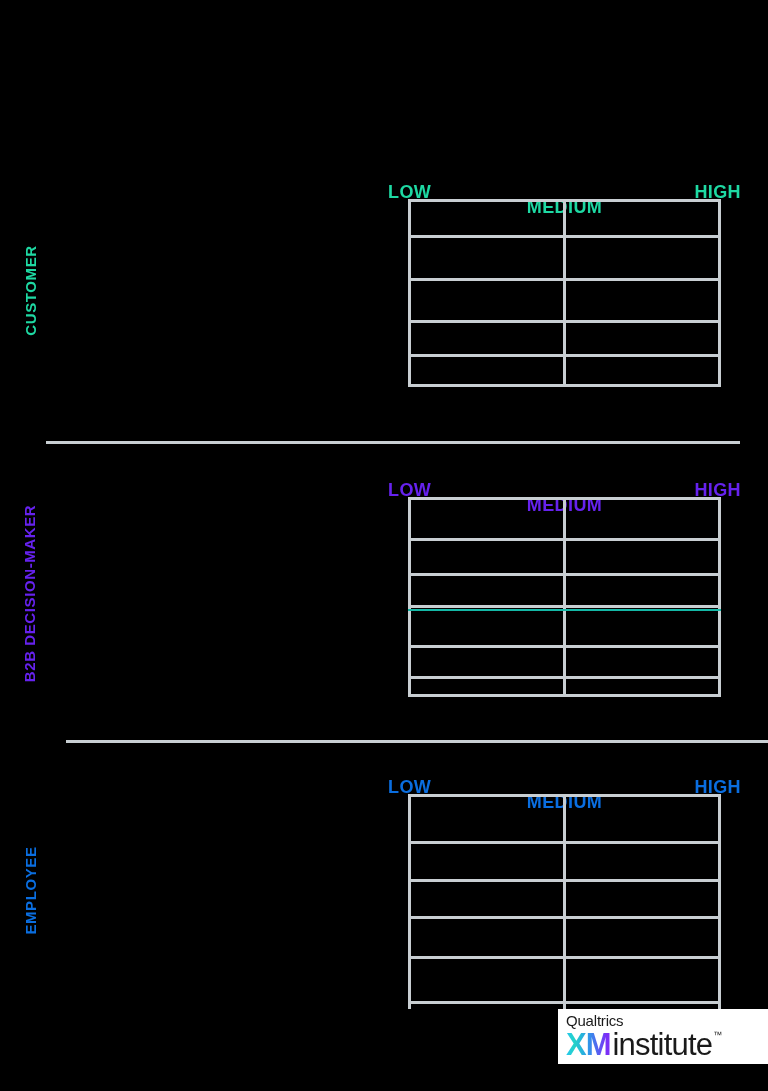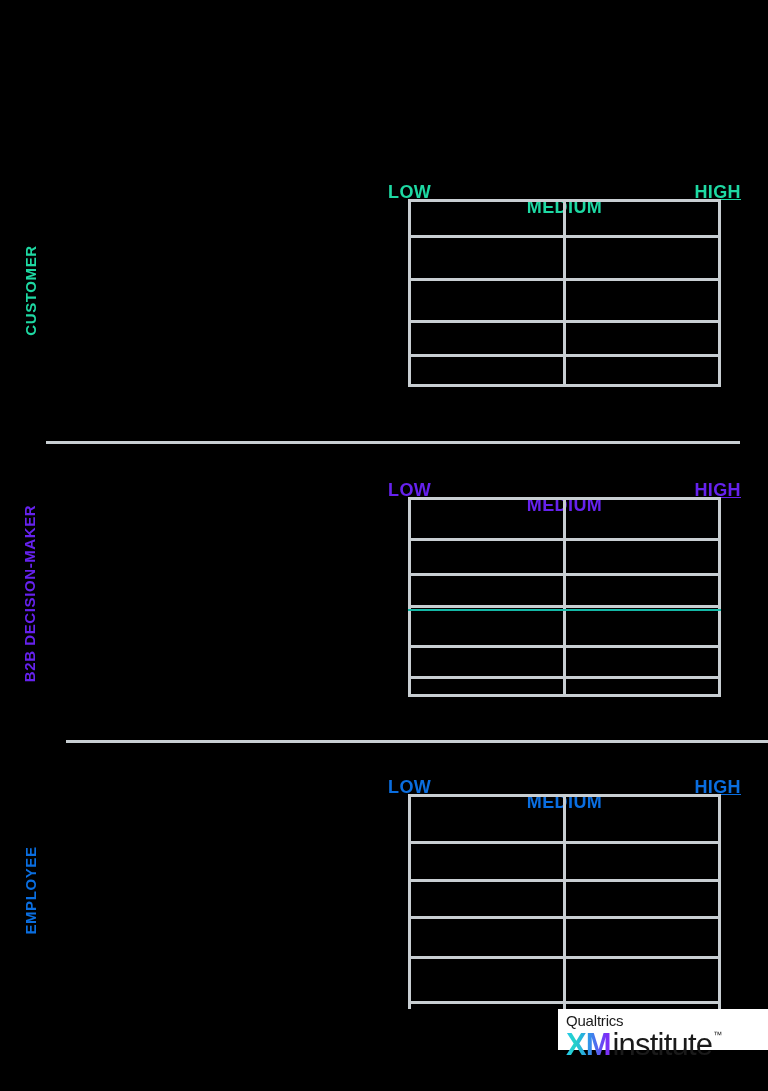--- a/index.html
+++ b/index.html
@@ -55,21 +55,21 @@
   .scale-header .tick-label {
     position:absolute;
     top:0;
     font-weight:bold;
     font-size:18px;
     letter-spacing:0.4px;
     white-space:nowrap;
   }
   .tick-low    { left:-20px; }
   .tick-medium { left:50%; transform:translateX(-50%);margin-top:15px; }
-  .tick-high   { right:-20px;text-decoration:underline; }
+  .tick-high   { right:-20px; }
 
   #section-customer  .tick-label { color:#1ed9a3; }
   #section-b2b       .tick-label { color:#6622ee; }
   #section-employee  .tick-label { color:#0a6ee0; }
 
   
   .plot {
     position:absolute;
     left:408px;
     top:29px;
@@ -109,21 +109,21 @@
   }
   #divider-1 { top:441px; left:46px; width:694px; }
   #divider-2 { top:740px; left:66px; width:702px; }
 
   
   #logo {
     position:absolute;
     left:558px;
     top:1009px;
     width:210px;
-    height:41px;
+    height:55px;
     background:#ffffff;
     padding:4px 22px 2px 8px;
   }
   .logo-top {
     font-size:15px;
     color:#1a1a1a;
     line-height:1.0;
     letter-spacing:-0.2px;
   }
   .logo-bottom {

